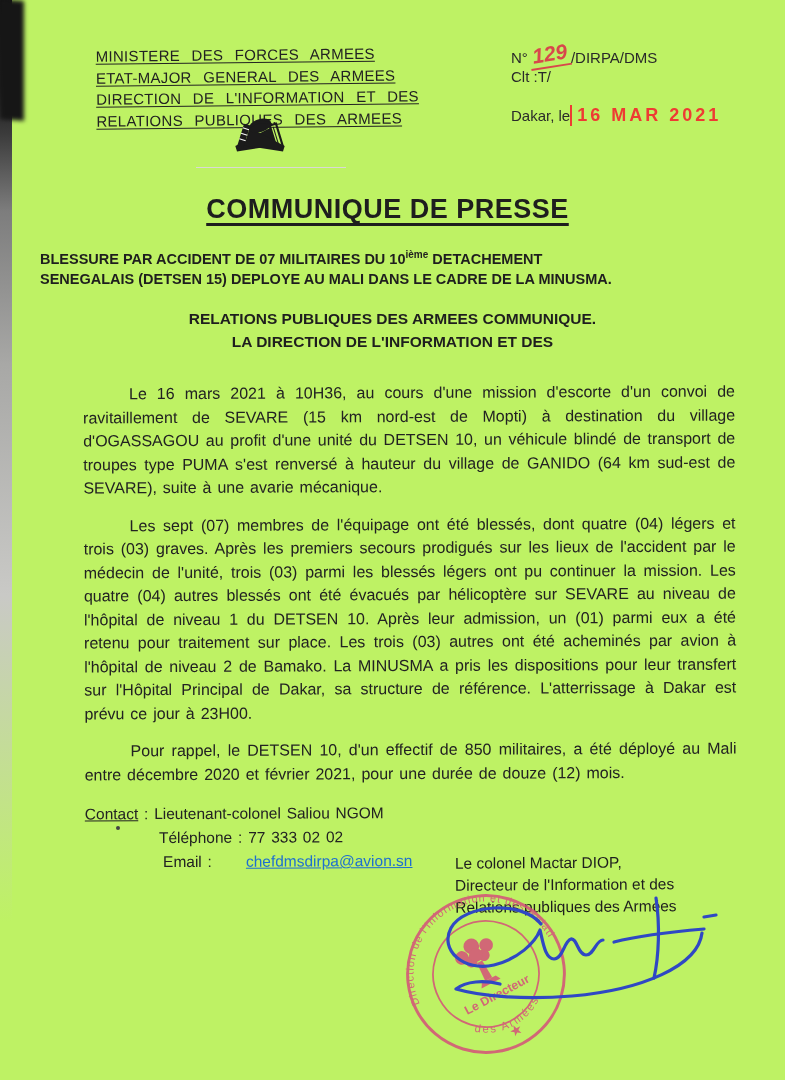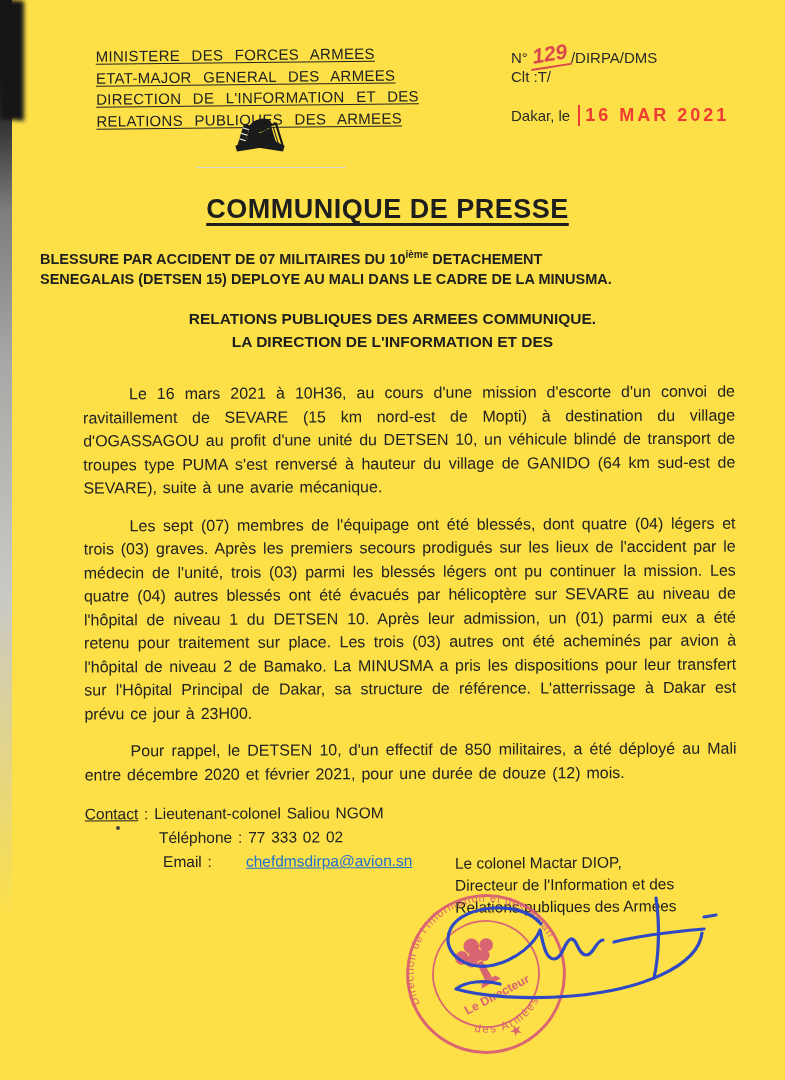--- a/index.html
+++ b/index.html
@@ -1,18 +1,18 @@
 <!DOCTYPE html>
 <html><head>
 <meta charset="utf-8">
 <style>
   html,body { margin:0; padding:0; background:#e8e8e6; }
   .sheet {
     position:relative; width:785px; height:1080px; margin:0 auto;
-    background:#fde047; overflow:hidden;
+    background:#bef264; overflow:hidden;
     font-family:"Liberation Sans", sans-serif; color:#1e1e1e;
   }
   
   .scan-strip {
     position:absolute; left:0; top:0; width:12px; height:960px;
     background:linear-gradient(180deg,#141414 0%,#1d1d1d 9%,#3c3c3c 14%,#7d7d7d 22%,#a8a8a6 38%,#c9c9c6 62%,rgba(220,220,216,0) 96%);
   }
   .scan-corner {
     position:absolute; left:0; top:0; width:24px; height:120px;
     background:#161616; filter:blur(2px); transform:skewY(4deg);
@@ -26,21 +26,21 @@
   .logo { position:absolute; left:224px; top:116px; }
   .logo-crease { position:absolute; left:196px; top:167px; width:150px; height:1px; background:#d9d9d5; }
   
   .ref { position:absolute; left:511px; top:40px; font-size:15px; color:#2a2a2a; }
   .ref-row1 { display:flex; align-items:flex-end; }
   .hand-number {
     display:inline-block; color:#d8474b; font-size:21px; font-style:italic; font-weight:700;
     transform:rotate(-9deg) translateY(2px); border-bottom:2px solid #d8474b; padding:0 3px; margin:0 1px;
   }
   .ref-row2 { margin-top:2px; }
-  .ref-row3 { margin-top:20px; display:flex; align-items:center; gap:8px; }
+  .ref-row3 { margin-top:20px; display:flex; align-items:center; }
   .date-stamp {
     color:#ee3b33; font-weight:700; font-size:18px; letter-spacing:3px;
     border-left:2px solid #ee3b33; padding-left:5px; white-space:nowrap;
   }
   
   .title { position:absolute; left:0; right:10px; top:194px; text-align:center; font-size:27px; font-weight:700; letter-spacing:.5px; }
   .title span { text-decoration:underline; text-decoration-thickness:2.5px; text-underline-offset:5px; }
   .subtitle { position:absolute; left:40px; right:30px; top:245px; text-align:left; font-weight:700; font-size:14.5px; line-height:20px; }
   .subtitle sup { font-size:10px; }
   .announcer { position:absolute; left:0; right:0; top:307px; text-align:center; font-weight:700; font-size:15.5px; line-height:23px; }

